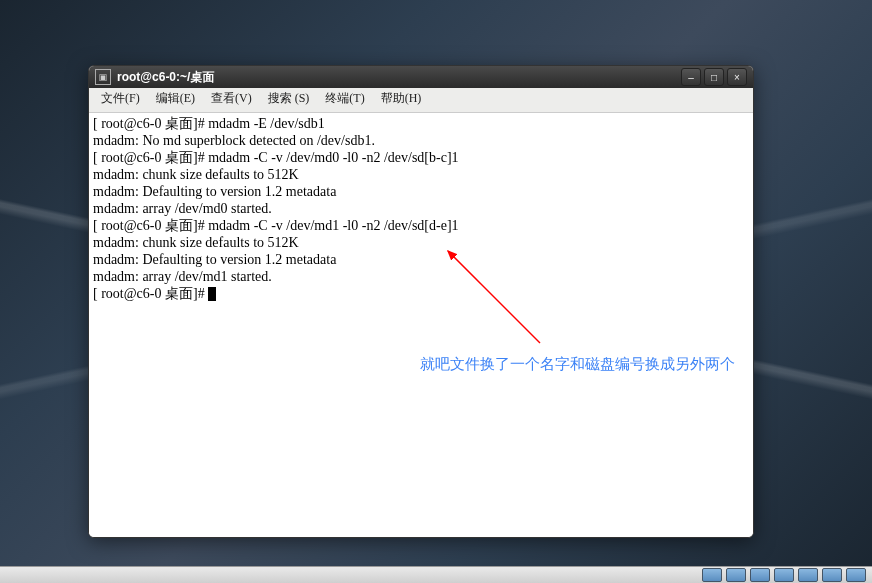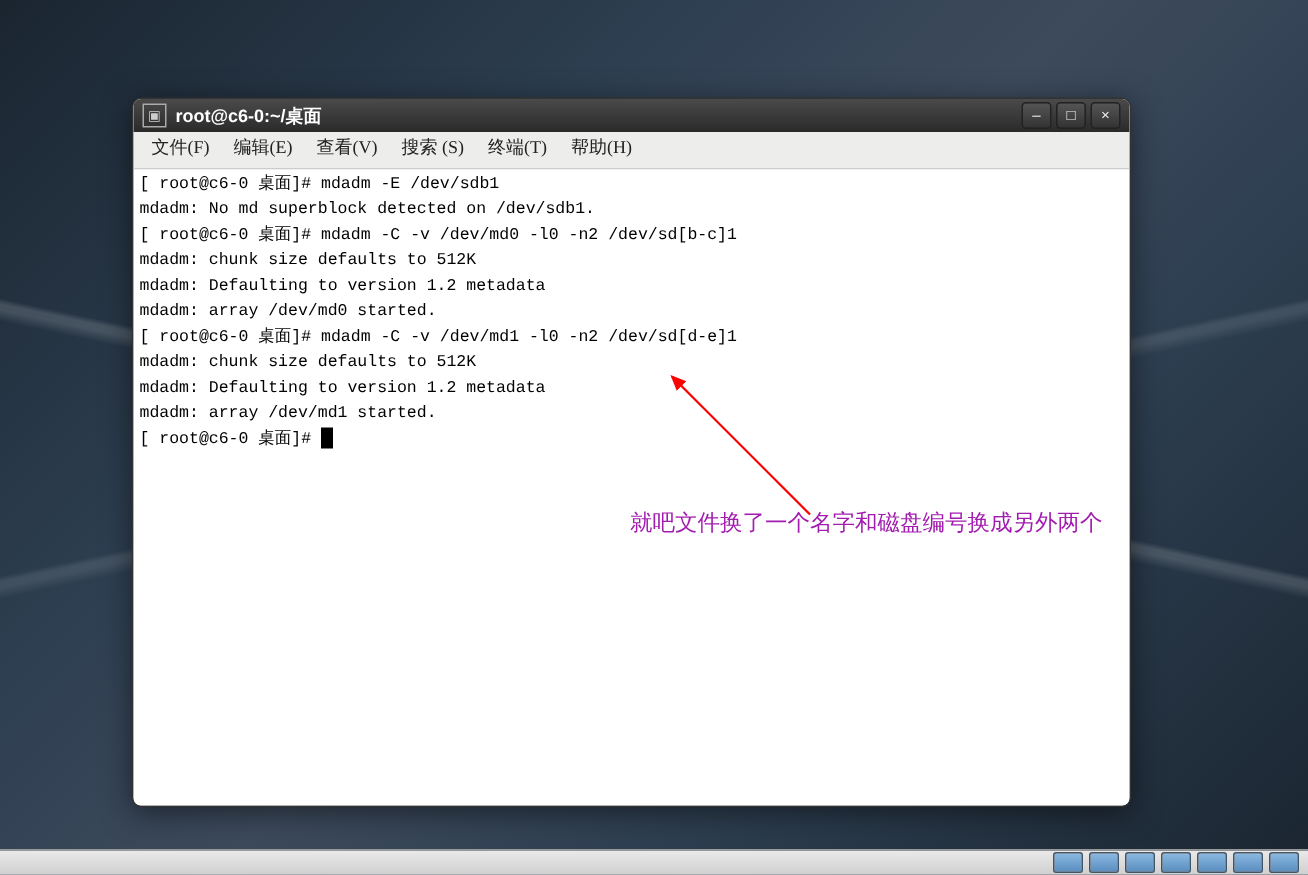--- a/index.html
+++ b/index.html
@@ -87,22 +87,22 @@
   }
   .menu-item {
     padding: 2px 8px;
     cursor: pointer;
     color: #222;
   }
   .terminal-body {
     flex: 1;
     background: #fff;
     color: #000;
-    font-family: Liberation Mono, monospace;
-    font-size: 11px;
+    font-family: Liberation Serif, serif;
+    font-size: 14px;
     line-height: 17px;
     padding: 2px 4px;
     white-space: pre;
     overflow: hidden;
   }
   .cursor-block {
     display: inline-block;
     width: 8px;
     height: 14px;
     background: #000;
@@ -112,22 +112,22 @@
     position: absolute;
     left: 440px;
     top: 243px;
     width: 110px;
     height: 110px;
     pointer-events: none;
   }
   .annotation-text {
     position: absolute;
     left: 420px;
-    top: 339px;
-    color: #a21caf;
+    top: 355px;
+    color: #3b82f6;
     font-size: 15px;
     font-family: Liberation Mono, monospace;
   }
   .taskbar {
     position: absolute;
     left: 0;
     right: 0;
     bottom: 0;
     height: 16px;
     background: linear-gradient(#eaeaea, #cfcfcf);

